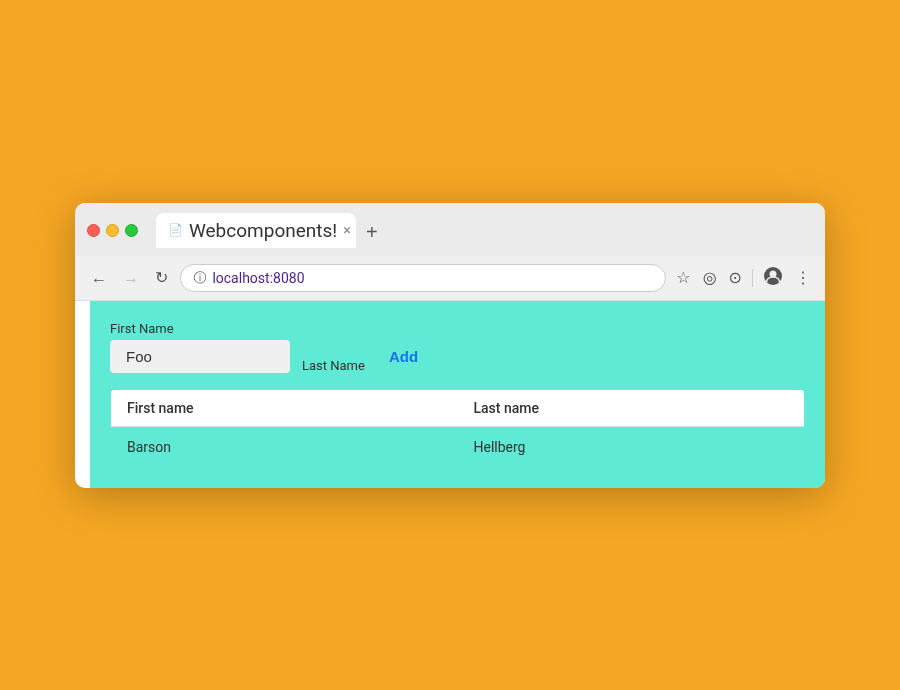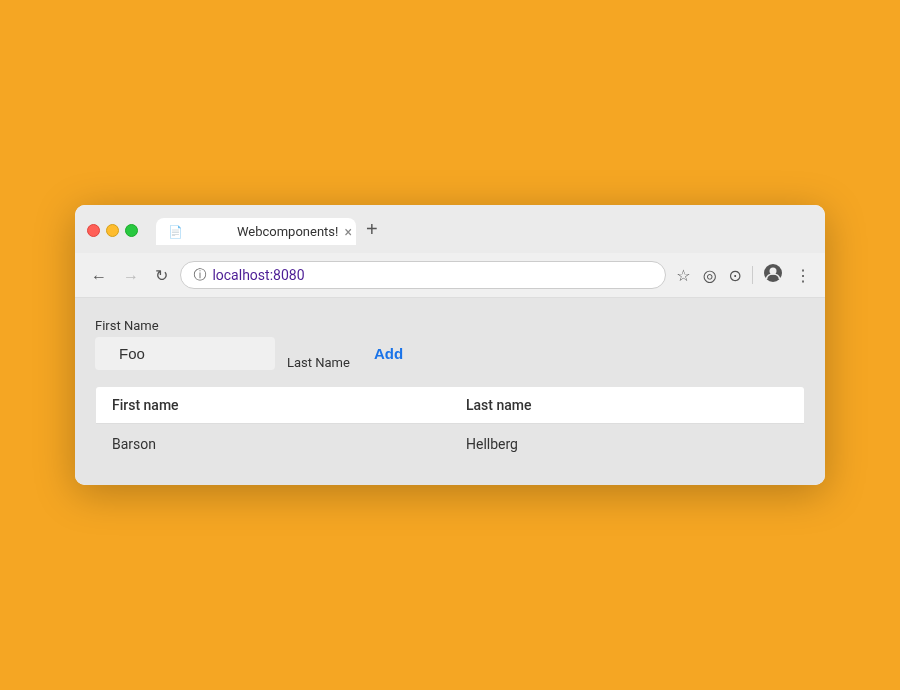--- a/index.html
+++ b/index.html
@@ -73,22 +73,21 @@
       max-width: 200px;
     }
 
     .tab-icon {
       color: #666;
       font-size: 12px;
     }
 
     .tab-label {
       flex: 1;
-      font-size: 13px;
-      margin-left: 48px;
+      font-size: 19px;
     }
 
     .tab-close {
       color: #888;
       font-size: 14px;
       cursor: pointer;
       line-height: 1;
     }
 
     .tab-new {
@@ -165,22 +164,23 @@
     }
 
     .toolbar-divider {
       width: 1px;
       height: 18px;
       background: #ccc;
     }
 
     
     .page-content {
-      background: #e5e5e5;
+      background: #5eead4;
       padding: 20px 20px;
+      margin-left: 15px;
     }
 
     .form-row {
       display: flex;
       align-items: flex-end;
       gap: 12px;
       margin-bottom: 16px;
     }
 
     .field-group {
@@ -191,21 +191,21 @@
 
     .field-label {
       font-size: 13px;
       color: #333;
     }
 
     .field-input {
       background: #F0F0F0;
       border: none;
       border-radius: 4px;
-      padding: 8px 24px;
+      padding: 8px 16px;
       font-size: 15px;
       color: #333;
       width: 180px;
       outline: none;
     }
 
     .add-btn {
       background: none;
       border: none;
       color: #1A73E8;

